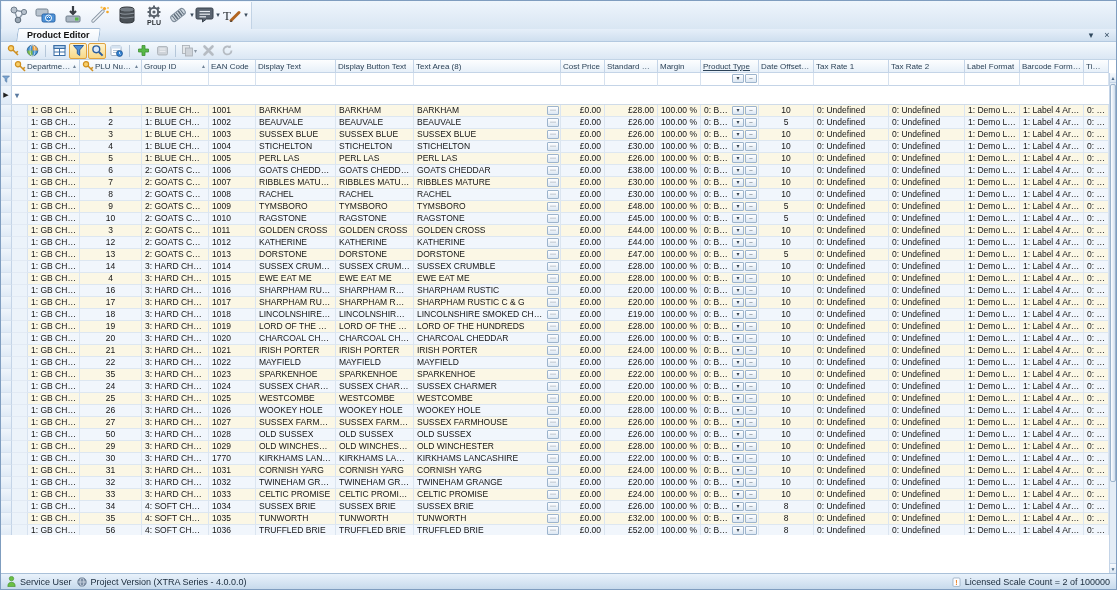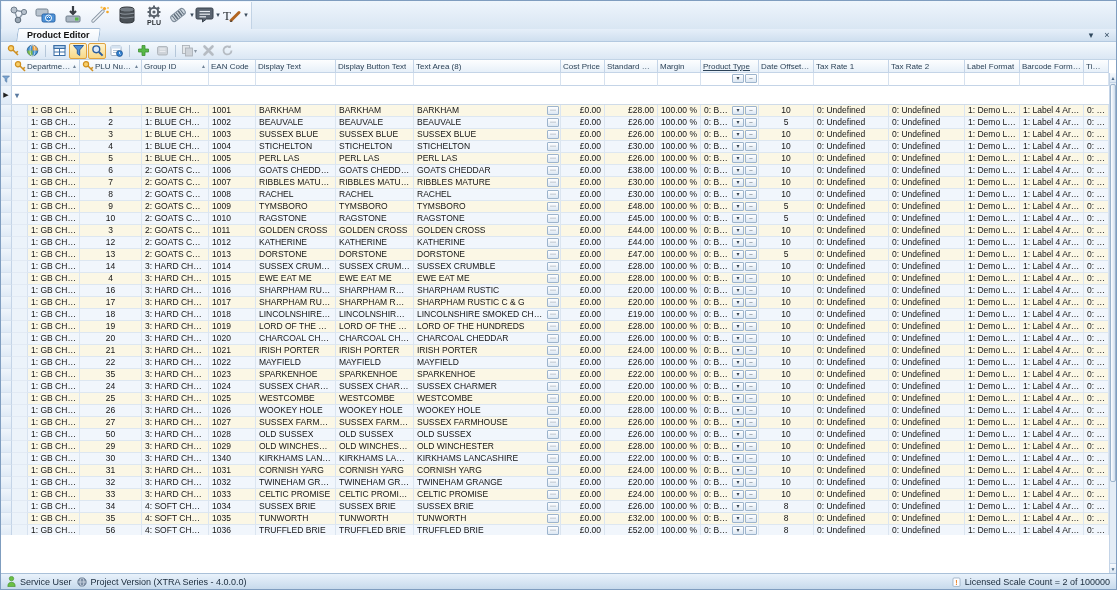--- a/index.html
+++ b/index.html
@@ -1038,21 +1038,21 @@
           <div class="cell al-r" style="flex: 0 0 55px;">1: Demo Label</div>
           <div class="cell al-l" style="flex: 0 0 64px;">1: Label 4 Art, 5 Pr...</div>
           <div class="cell al-l" style="flex: 0 0 25px;">0: U...</div>
         </div>
         <div class="row even">
           <div class="rind"></div>
           <div class="indent"></div>
           <div class="cell al-c" style="flex: 0 0 52px;">1: GB CHARCUTE...</div>
           <div class="cell al-c" style="flex: 0 0 62px;">30</div>
           <div class="cell al-c" style="flex: 0 0 67px;">3: HARD CHEESE</div>
-          <div class="cell al-l" style="flex: 0 0 47px;">1340</div>
+          <div class="cell al-l" style="flex: 0 0 47px;">1770</div>
           <div class="cell al-l" style="flex: 0 0 80px;">KIRKHAMS LANCASHIRE</div>
           <div class="cell al-l" style="flex: 0 0 78px;">KIRKHAMS LANCASHIRE</div>
           <div class="cell al-l" style="flex: 0 0 147px; padding-right: 15px;">KIRKHAMS LANCASHIRE<span class="mini-btn" style="right: 1px;">⋯</span></div>
           <div class="cell al-r" style="flex: 0 0 44px;">£0.00</div>
           <div class="cell al-r" style="flex: 0 0 53px;">£22.00</div>
           <div class="cell al-r" style="flex: 0 0 43px;">100.00 %</div>
           <div class="cell al-l" style="flex: 0 0 58px; padding-right: 28px;">0: By ...<span class="mini-btn" style="right: 14px;">▾</span><span class="mini-btn" style="right: 1px;">–</span></div>
           <div class="cell al-c" style="flex: 0 0 55px;">10</div>
           <div class="cell al-l" style="flex: 0 0 75px;">0: Undefined</div>
           <div class="cell al-l" style="flex: 0 0 76px;">0: Undefined</div>

